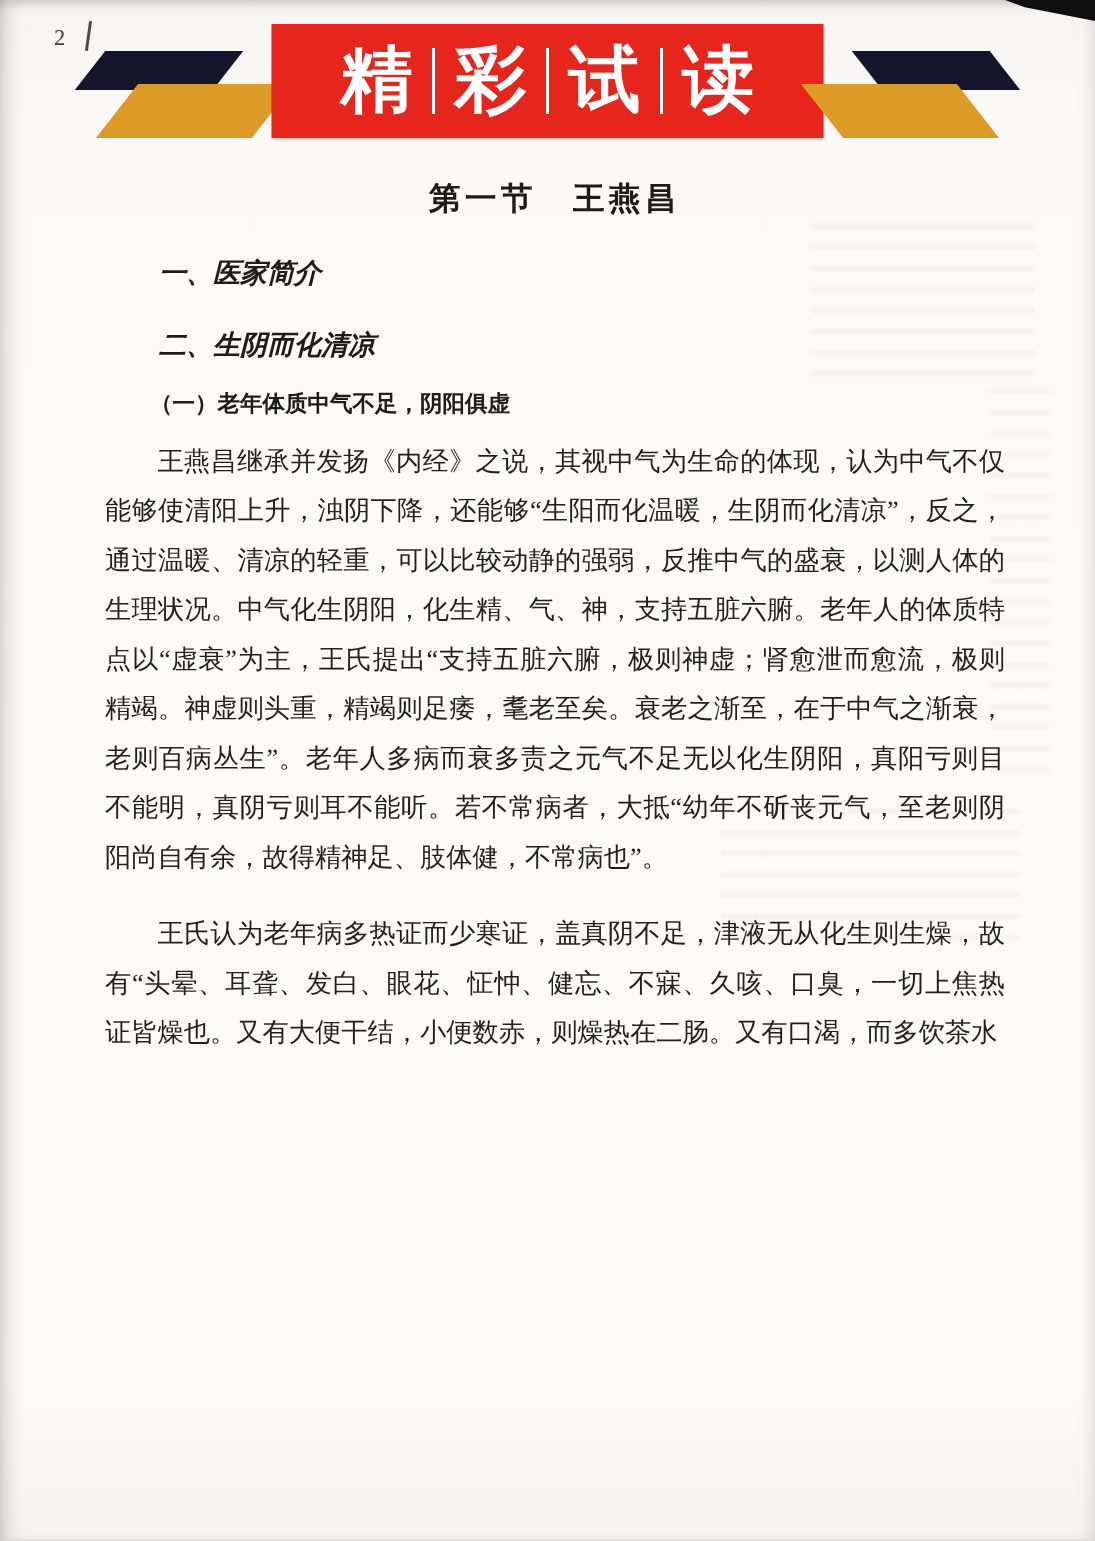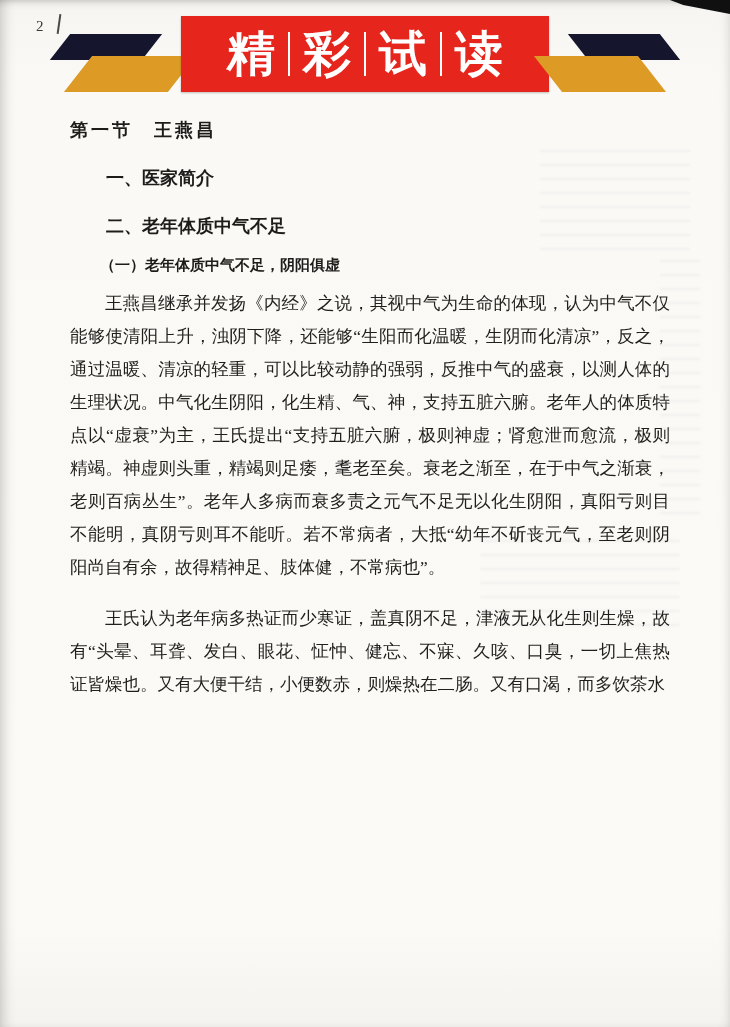--- a/index.html
+++ b/index.html
@@ -61,26 +61,27 @@
   .wing.left  .band.dark { top:0;  left:6px;  width:92px;  height:26px; transform:skewX(-38deg); }
   .wing.left  .band.gold { top:22px; left:24px; width:104px; height:36px; transform:skewX(-38deg); }
   .wing.right .band.dark { top:0;  right:6px;  width:92px;  height:26px; transform:skewX(38deg); }
   .wing.right .band.gold { top:22px; right:24px; width:104px; height:36px; transform:skewX(38deg); }
 
   
   .content {
     position:absolute; left:70px; right:60px; top:112px;
   }
   .doc-title {
-    font-size:18px; font-weight:700;
+    text-align:center; font-size:21px; font-weight:700;
     letter-spacing:3px; margin:6px 0 24px 0;
   }
   .sec-heading {
     font-size:18px; font-weight:700; text-indent:2em;
     margin:24px 0 16px 0;
+    font-style:italic;
   }
   .sub-heading {
     font-size:15px; font-weight:700; text-indent:2em;
     margin:18px 0 12px 0;
   }
   .para {
     font-size:17.5px; line-height:33px; text-indent:2em;
     text-align:justify; margin:0; color:#201f1d;
   }
 </style>
@@ -114,19 +115,19 @@
       <div class="band dark" style="background: rgb(21, 21, 46);"></div>
       <div class="band gold" style="background: rgb(221, 155, 38);"></div>
     </div>
   </div>
 
   <div class="content">
     <div class="doc-title">第一节　王燕昌</div>
 
     <div class="sec-heading">一、医家简介</div>
 
-    <div class="sec-heading">二、老年体质中气不足</div>
+    <div class="sec-heading">二、生阴而化清凉</div>
     <div class="sub-heading">（一）老年体质中气不足，阴阳俱虚</div>
     <p class="para">王燕昌继承并发扬《内经》之说，其视中气为生命的体现，认为中气不仅能够使清阳上升，浊阴下降，还能够“生阳而化温暖，生阴而化清凉”，反之，通过温暖、清凉的轻重，可以比较动静的强弱，反推中气的盛衰，以测人体的生理状况。中气化生阴阳，化生精、气、神，支持五脏六腑。老年人的体质特点以“虚衰”为主，王氏提出“支持五脏六腑，极则神虚；肾愈泄而愈流，极则精竭。神虚则头重，精竭则足痿，耄老至矣。衰老之渐至，在于中气之渐衰，老则百病丛生”。老年人多病而衰多责之元气不足无以化生阴阳，真阳亏则目不能明，真阴亏则耳不能听。若不常病者，大抵“幼年不斫丧元气，至老则阴阳尚自有余，故得精神足、肢体健，不常病也”。</p>
     <p class="para" style="margin-top:18px">王氏认为老年病多热证而少寒证，盖真阴不足，津液无从化生则生燥，故有“头晕、耳聋、发白、眼花、怔忡、健忘、不寐、久咳、口臭，一切上焦热证皆燥也。又有大便干结，小便数赤，则燥热在二肠。又有口渴，而多饮茶水</p>
   </div>
 
 </div>
 
 </body></html>

